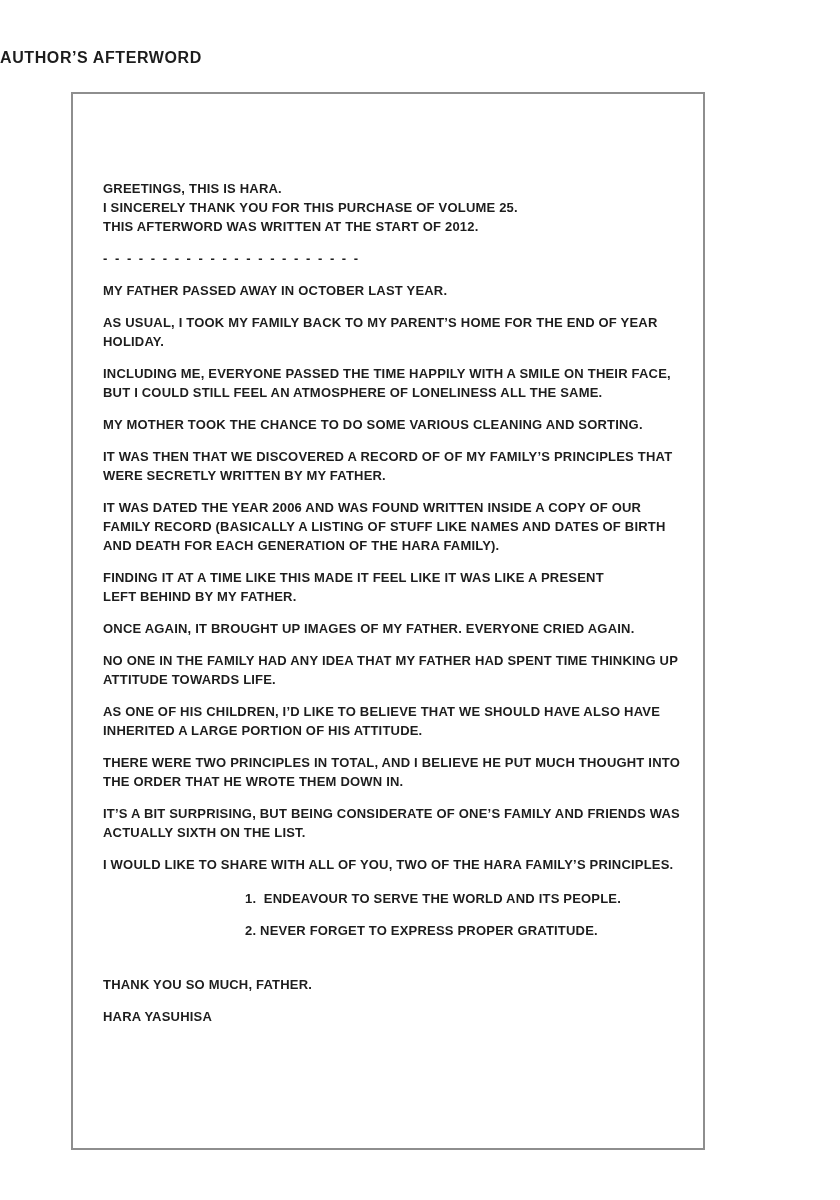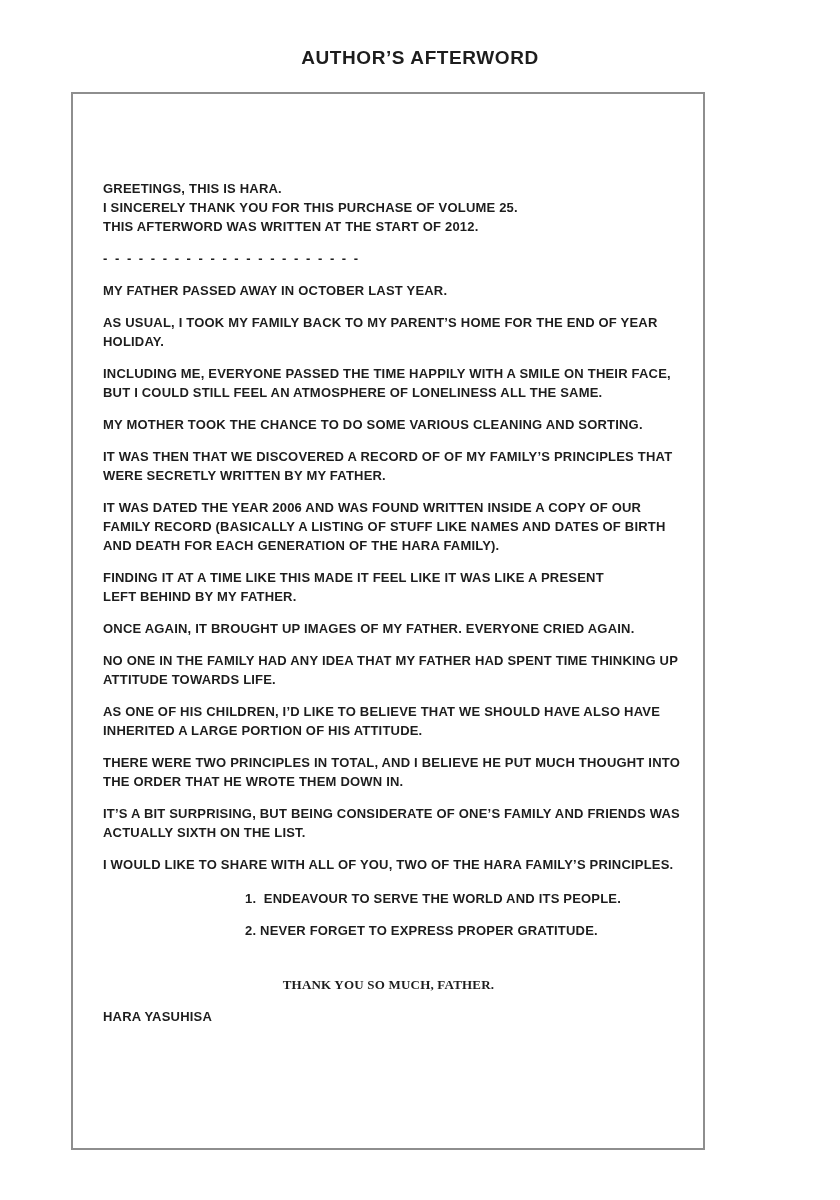--- a/index.html
+++ b/index.html
@@ -21,22 +21,22 @@
     color: var(--text);
     font-family: "Liberation Sans", sans-serif;
     font-weight: bold;
     overflow: hidden;
   }
   .title {
     position: absolute;
     top: 46px;
     left: 0;
     width: 100%;
-    text-align: center;
-    font-size: 19px;
+    text-align: left;
+    font-size: 16px;
     line-height: 24px;
     letter-spacing: 0.6px;
   }
   .letter-box {
     position: absolute;
     left: 71px;
     top: 92px;
     width: 634px;
     height: 1058px;
     border: 2px solid var(--border);
@@ -46,21 +46,21 @@
   .line {
     white-space: pre;
     font-size: 13px;
     line-height: 19px;
     letter-spacing: 0.2px;
   }
   .para { margin: 0 0 13px 0; }
   .para.separator .line { letter-spacing: 2px; }
   .para.list-item { margin-left: 142px; margin-top: 15px; }
   .para.list-item + .para.list-item { margin-top: 0; }
-  .para.signoff { margin-top: 35px; text-align: center; padding-right: 5px; font-family: Liberation Serif, serif; }
+  .para.signoff { margin-top: 35px; text-align: left; padding-right: 5px; }
   .para.signoff-name { padding-right: 9px; }
 </style>
 </head>
 <body>
 
 <div class="page">
   <div class="title">AUTHOR’S AFTERWORD</div>
   <div class="letter-box">
     <div id="letter-body">
         <div class="para">

